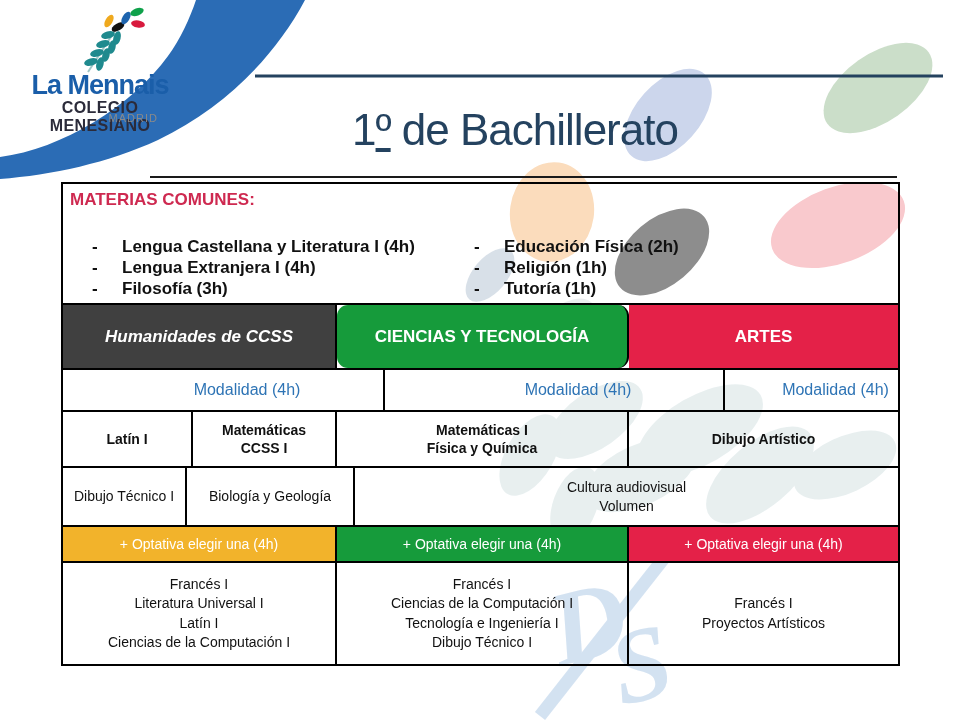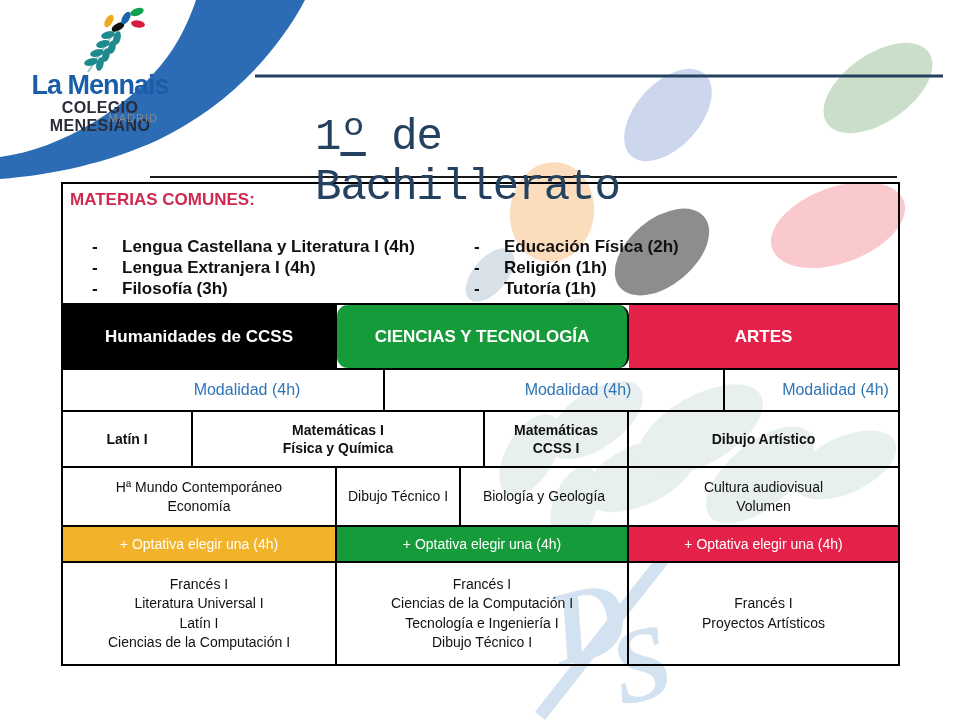--- a/index.html
+++ b/index.html
@@ -8,22 +8,22 @@
   .decor{position:absolute;left:0;top:0;z-index:1;}
   
   .logo{position:absolute;left:0;top:0;width:200px;height:140px;z-index:3;}
   .logo-name{position:absolute;left:18px;top:70px;width:164px;text-align:center;
              font-size:27px;font-weight:bold;letter-spacing:-1px;}
   .logo-sub{position:absolute;left:18px;top:99px;width:164px;text-align:center;
             font-size:16px;font-weight:bold;color:#2b2b3a;letter-spacing:.4px;}
   .logo-city{position:absolute;left:18px;top:112px;width:140px;text-align:right;
              font-size:11px;color:#8a8a8a;letter-spacing:1px;}
   
-  .slide-title{position:absolute;left:315px;top:112px;width:400px;text-align:left;
-               font-size:44px;letter-spacing:-1px;z-index:3;font-family:Liberation Mono, monospace;}
+  .slide-title{position:absolute;left:315px;top:105px;width:400px;text-align:center;
+               font-size:44px;letter-spacing:-1px;z-index:3;}
   .slide-title .ord{text-decoration:underline;}
   
   .board{position:absolute;left:61px;top:182px;width:839px;height:484px;z-index:2;
          border:2px solid #000;box-sizing:border-box;display:flex;flex-direction:column;color:#111;}
   .row{display:flex;border-bottom:2px solid #000;box-sizing:border-box;min-height:0;}
   .row:last-child{border-bottom:none;}
   .cell{box-sizing:border-box;border-right:2px solid #000;display:flex;flex-direction:column;
         align-items:center;justify-content:center;text-align:center;min-width:0;}
   .cell:last-child{border-right:none;}
   .r1{flex:0 0 121px}.r2{flex:0 0 65px}.r3{flex:0 0 42px}.r4{flex:0 0 56px}
@@ -150,49 +150,45 @@
             <div class="citem">
               <span class="dash">-</span>
               <span>Tutoría (1h)</span>
             </div>
           </div>
         </div>
       </div>
     </div>
 
     <div class="row r2">
-      <div class="cell w-c1 track-head" style="background: #000000;">Humanidades de CCSS</div>
+      <div class="cell w-c1 track-head" style="background: #404040; font-style: italic;">Humanidades de CCSS</div>
       <div class="cell w-c2 track-head" style="background: rgb(22, 155, 59); border-radius: 11px;">CIENCIAS Y TECNOLOGÍA</div>
       <div class="cell w-c3 track-head" style="background: rgb(228, 33, 72);">ARTES</div>
     </div>
 
     <div class="row r3">
       <div class="cell w-c1 mod" style="color: rgb(46, 116, 181);">Modalidad (4h)</div>
       <div class="cell w-c2 mod" style="color: rgb(46, 116, 181);">Modalidad (4h)</div>
       <div class="cell w-c3 mod" style="color: rgb(46, 116, 181);">Modalidad (4h)</div>
     </div>
 
     <div class="row r4">
       <div class="cell w-c1a core">Latín I</div>
+      <div class="cell w-c1b core">
+          <div>Matemáticas</div>
+          <div>CCSS I</div>
+        </div>
       <div class="cell w-c2 core">
           <div>Matemáticas I</div>
           <div>Física y Química</div>
         </div>
-      <div class="cell w-c1b core">
-          <div>Matemáticas</div>
-          <div>CCSS I</div>
-        </div>
       <div class="cell w-c3 core">Dibujo Artístico</div>
     </div>
 
     <div class="row r5">
-      <div class="cell w-c1 second">
-          <div>Hª Mundo Contemporáneo</div>
-          <div>Economía</div>
-        </div>
       <div class="cell w-c2a second">Dibujo Técnico I</div>
       <div class="cell w-c2b second">Biología y Geología</div>
       <div class="cell w-c3 second">
           <div>Cultura audiovisual</div>
           <div>Volumen</div>
         </div>
     </div>
 
     <div class="row r6">
       <div class="cell w-c1 opt" style="background: rgb(242, 179, 43);">+ Optativa elegir una (4h)</div>

